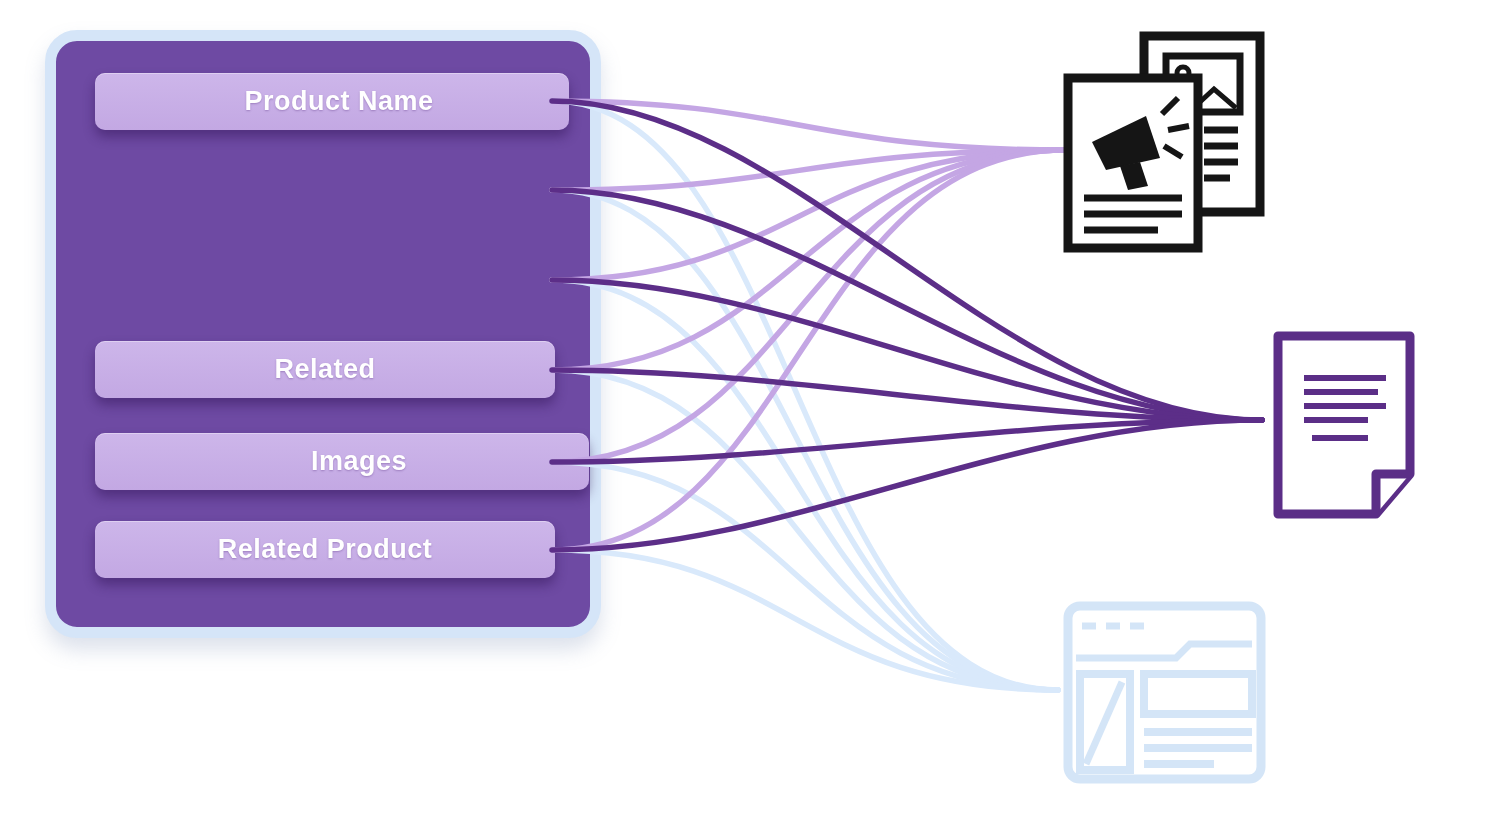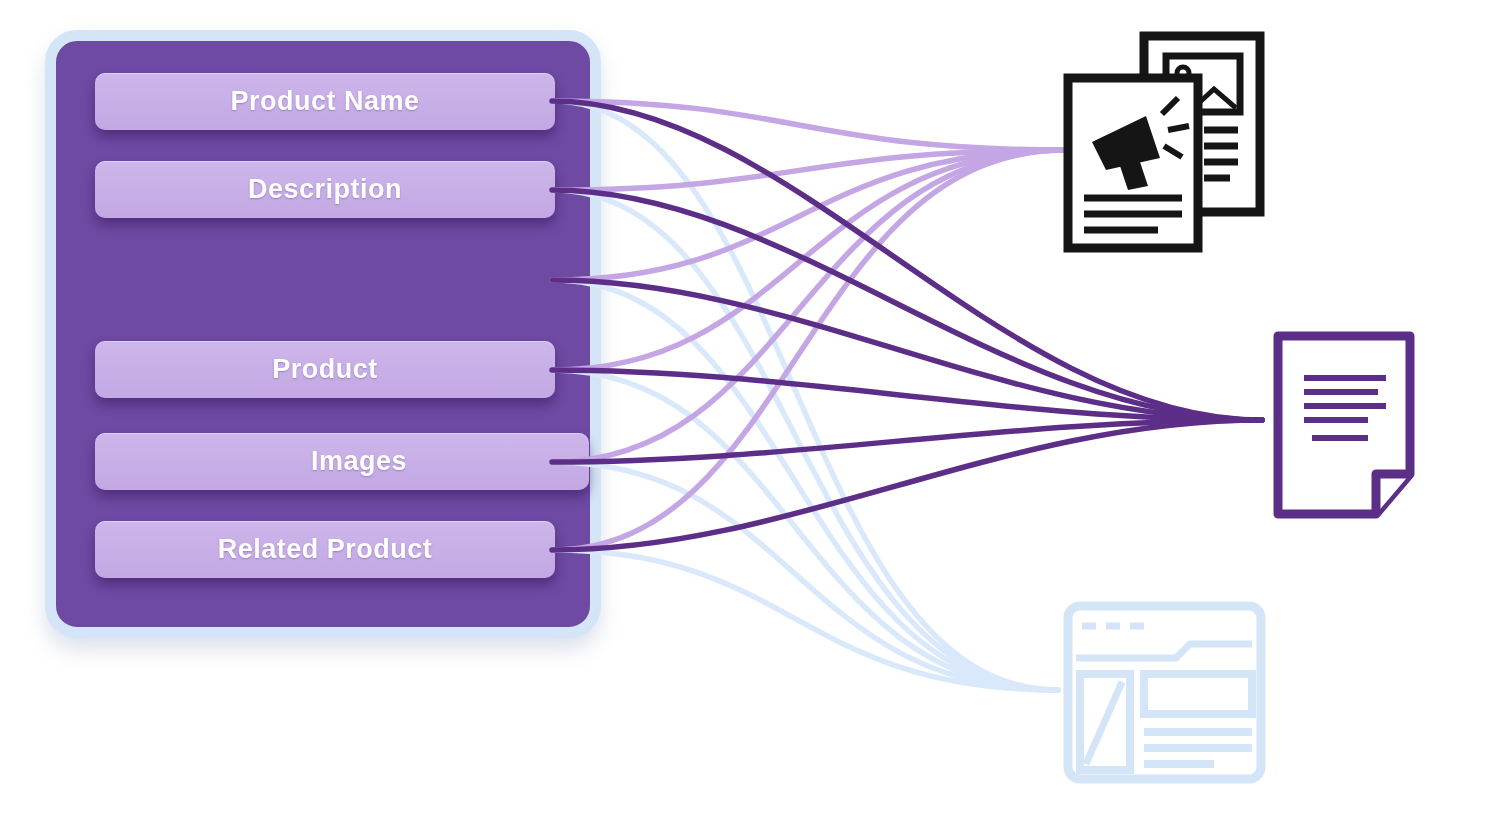--- a/index.html
+++ b/index.html
@@ -23,21 +23,21 @@
   .field-box{
     position:absolute;left:95px;width:460px;height:57px;
     background:linear-gradient(180deg,#cdb6ea,#c3a8e3);
     border-radius:10px;
     display:flex;align-items:center;justify-content:center;
     color:#ffffff;font-weight:bold;font-size:27px;letter-spacing:0.5px;
     z-index:2;
     box-shadow:0 7px 12px rgba(45,15,80,0.45), inset 0 1px 0 rgba(255,255,255,0.35);
     text-shadow:0 1px 2px rgba(80,40,120,0.35);
   }
-  #box-0{top:73px;}  #box-1{top:161px;} #box-2{top:251px;}
+  #box-0{top:73px;padding-left:14px;}  #box-1{top:161px;} #box-2{top:251px;}
   #box-3{top:341px;} #box-4{top:433px;padding-left:34px;} #box-5{top:521px;}
 
   
   #wires{position:absolute;left:0;top:0;z-index:3;pointer-events:none;}
 
   
   .icon-wrap{position:absolute;z-index:4;}
   #icon-marketing{left:1062px;top:30px;width:205px;height:225px;}
   #icon-textdoc{left:1268px;top:328px;width:152px;height:196px;}
   #icon-webpage{left:1062px;top:600px;width:205px;height:185px;}
@@ -45,25 +45,22 @@
 </head>
 <body>
 
 <div id="canvas">
 
   <div class="panel"></div>
 
   <div class="field-box" id="box-0">
     <span>Product Name</span>
   </div>
-  <div class="field-box" id="box-1">
-    <span>Description</span>
-  </div>
   <div class="field-box" id="box-3">
-    <span>Product</span>
+    <span>Related</span>
   </div>
   <div class="field-box" id="box-4">
     <span>Images</span>
   </div>
   <div class="field-box" id="box-5">
     <span>Related Product</span>
   </div>
 
   <svg id="wires" width="1501" height="825" viewBox="0 0 1501 825">
       <path d="M 552 101 C 792 101, 798 690, 1058 690" fill="none" stroke="#d9e9fb" stroke-width="5.5" stroke-linecap="round"></path>

